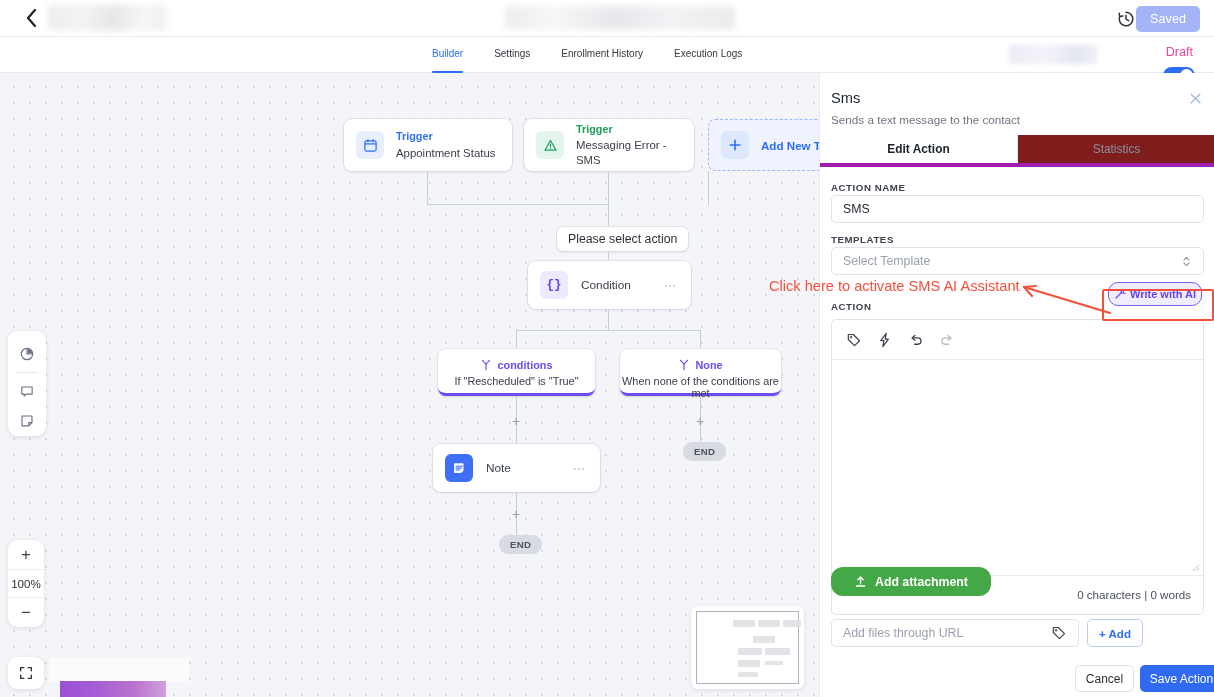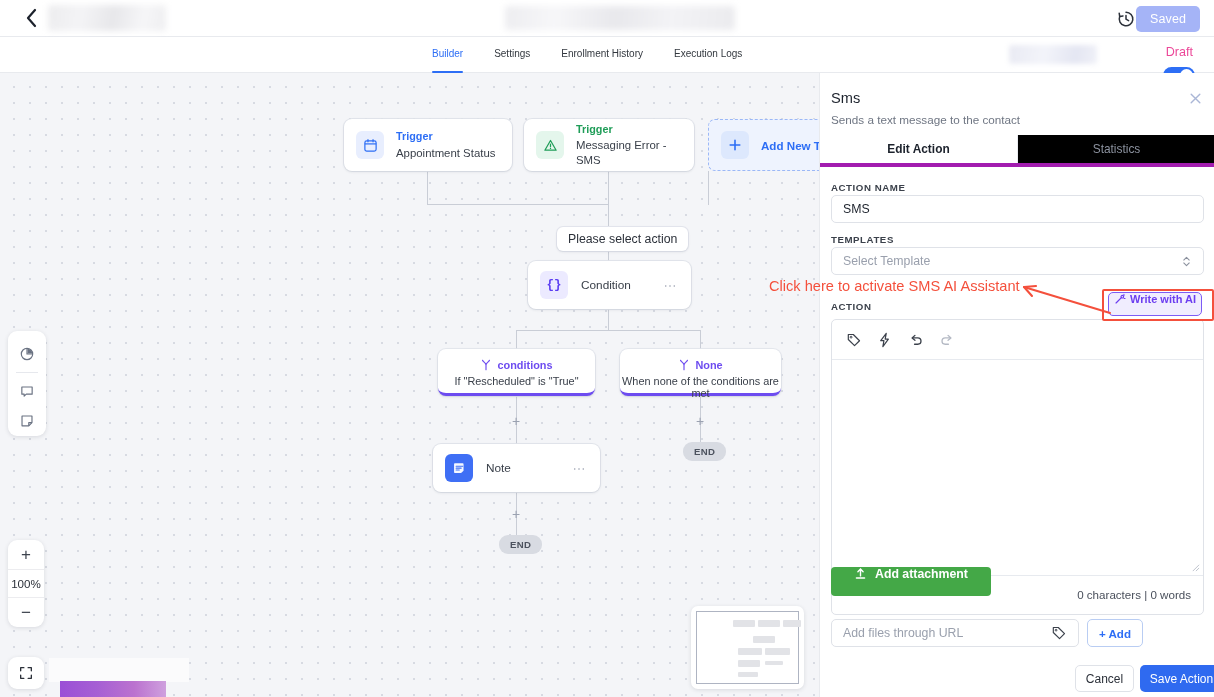--- a/index.html
+++ b/index.html
@@ -219,42 +219,42 @@
   }
   .p-tabs {
     position: absolute; left: 0; top: 62px; width: 395px; height: 32px; display: flex;
     border-bottom: 4px solid #a21caf;
   }
   .p-tab {
     flex: 1; display: flex; align-items: center; justify-content: center;
     font-size: 11.9px; cursor: pointer;
   }
   .p-tab.active { color: #1c222c; font-weight: bold; background: #fff; }
-  .p-tab.inactive { color: #8b919e; background: #000000; border-left: 1px solid #e9ebf0; }
+  .p-tab.inactive { color: #8b919e; background: #7f1d1d; border-left: 1px solid #e9ebf0; }
 
   .fld-label {
     position: absolute; font-size: 9.7px; font-weight: bold; color: #3b414b; letter-spacing: .55px;
   }
   .input-box {
     position: absolute; background: #fff; border: 1px solid #dfe2e8; border-radius: 5px;
     font-size: 12.3px; color: #1c222c; display: flex; align-items: center; padding: 0 11px;
   }
   .input-box.ph { color: #9aa0ad; }
 
   #action-name-label { left: 11px; top: 109px; }
   #action-name-input { left: 11px; top: 122px; width: 373px; height: 28px; }
   #templates-label { left: 11px; top: 161px; }
   #templates-select { left: 11px; top: 174px; width: 373px; height: 28px; justify-content: space-between; }
   #message-label { left: 11px; top: 228px; }
 
   .ai-btn {
-    position: absolute; left: 288px; top: 219px; width: 94px; height: 24px;
-    background: #f0edfe; border: 1.2px solid #7d5cf5; border-radius: 5px;
+    position: absolute; left: 288px; top: 209px; width: 94px; height: 24px;
+    background: #f0edfe; border: 1.2px solid #7d5cf5; border-radius: 10px;
     color: #6c3ef0; font-size: 11px; font-weight: bold;
-    display: flex; justify-content: center; gap: 4px; cursor: pointer;
+    display: flex; align-items: center; justify-content: center; gap: 4px; cursor: pointer;
   }
 
   .editor {
     position: absolute; left: 11px; top: 246px; width: 373px; height: 296px;
     border: 1px solid #dfe2e8; border-radius: 5px; background: #fff;
   }
   .ed-toolbar {
     height: 40px; border-bottom: 1px solid #e7eaef;
     display: flex; align-items: center; gap: 15px; padding: 0 14px;
   }
@@ -266,23 +266,23 @@
     position: absolute; right: 3px; bottom: 3px; width: 9px; height: 9px; cursor: nwse-resize;
   }
   .ed-count {
     height: 38px; border-top: 1px solid #e7eaef;
     display: flex; align-items: center; justify-content: flex-end;
     padding-right: 12px; font-size: 11.6px; color: #4a505c;
   }
 
   .attach-btn {
     position: absolute; left: 11px; top: 494px; width: 160px; height: 29px;
-    background: #44a847; color: #fff; border: none; border-radius: 4px;
+    background: #44a847; color: #fff; border: none; border-radius: 12px;
     font-size: 12.3px; font-weight: bold; cursor: pointer;
-    display: flex; align-items: flex-start; justify-content: center; gap: 8px;
+    display: flex; align-items: center; justify-content: center; gap: 8px;
   }
   #url-input { left: 11px; top: 546px; width: 248px; height: 28px; justify-content: space-between; }
   .add-btn {
     position: absolute; left: 267px; top: 546px; width: 56px; height: 28px;
     border: 1px solid #b9cdf3; border-radius: 5px; background: #fff;
     color: #2d6ef5; font-size: 11.6px; font-weight: bold; cursor: pointer;
     display: flex; align-items: center; justify-content: center;
   }
   .cancel-btn {
     position: absolute; left: 255px; top: 592px; width: 59px; height: 27px;

